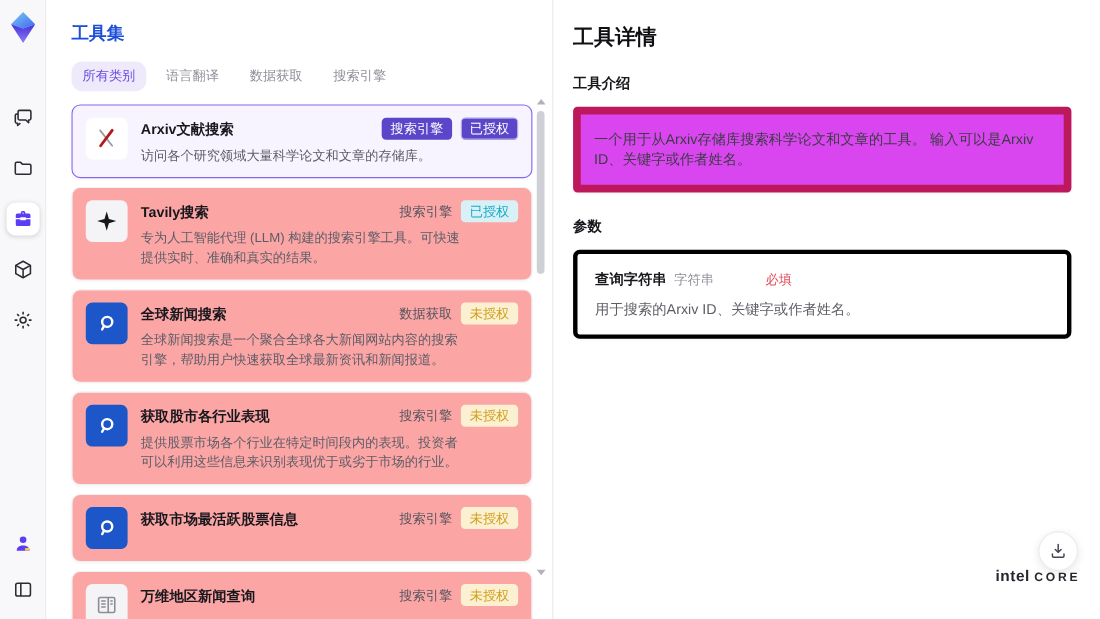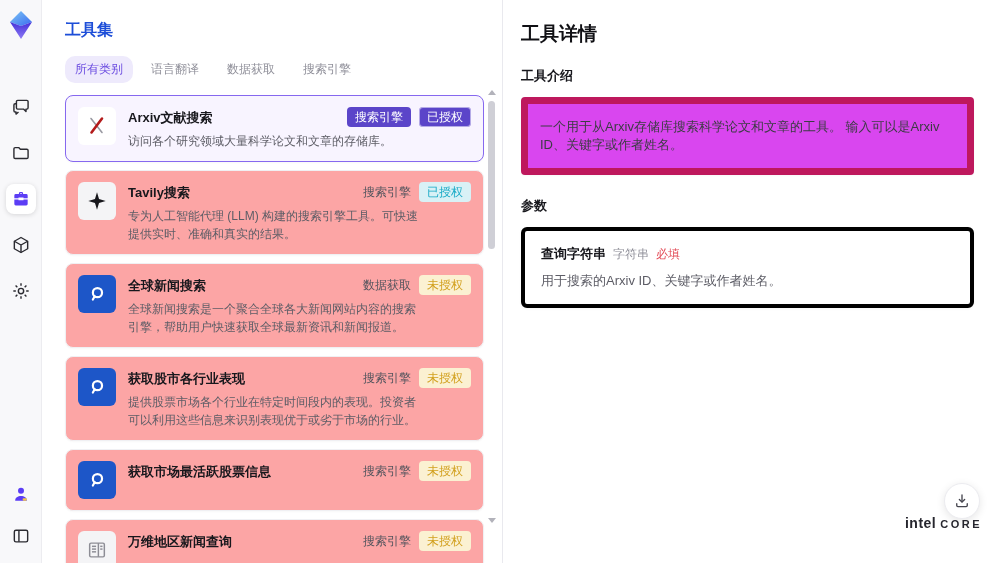--- a/index.html
+++ b/index.html
@@ -72,21 +72,21 @@
     padding:14px 12px; font-size:13px; color:#3c3c44; margin-bottom:22px;
     box-shadow:0 1px 2px rgba(0,0,0,.03);
   }
   .param-card {
     border:4px solid #000000; border-radius:6px; background:#fff;
     padding:14px 16px; box-shadow:0 1px 3px rgba(0,0,0,.04);
   }
   .param-head { display:flex; gap:7px; align-items:baseline; }
   .param-name { font-size:13px; font-weight:bold; color:#17171c; }
   .param-type { font-size:12px; color:#8d8d97; }
-  .param-req  { font-size:12px; color:#e34d59; }
+  .param-req  { font-size:12px; color:#e34d59;margin-left:40px; }
   .param-desc { font-size:13px; color:#5d5d66; margin-top:9px; }
 
   .fab {
     position:absolute; right:20px; bottom:44px; width:36px; height:36px;
     border-radius:50%; background:#fff; border:1px solid #ececf0;
     box-shadow:0 2px 8px rgba(0,0,0,.10); display:flex; align-items:center;
     justify-content:center; cursor:pointer;
   }
   .intel {
     position:absolute; right:18px; bottom:32px; color:#26262e;

